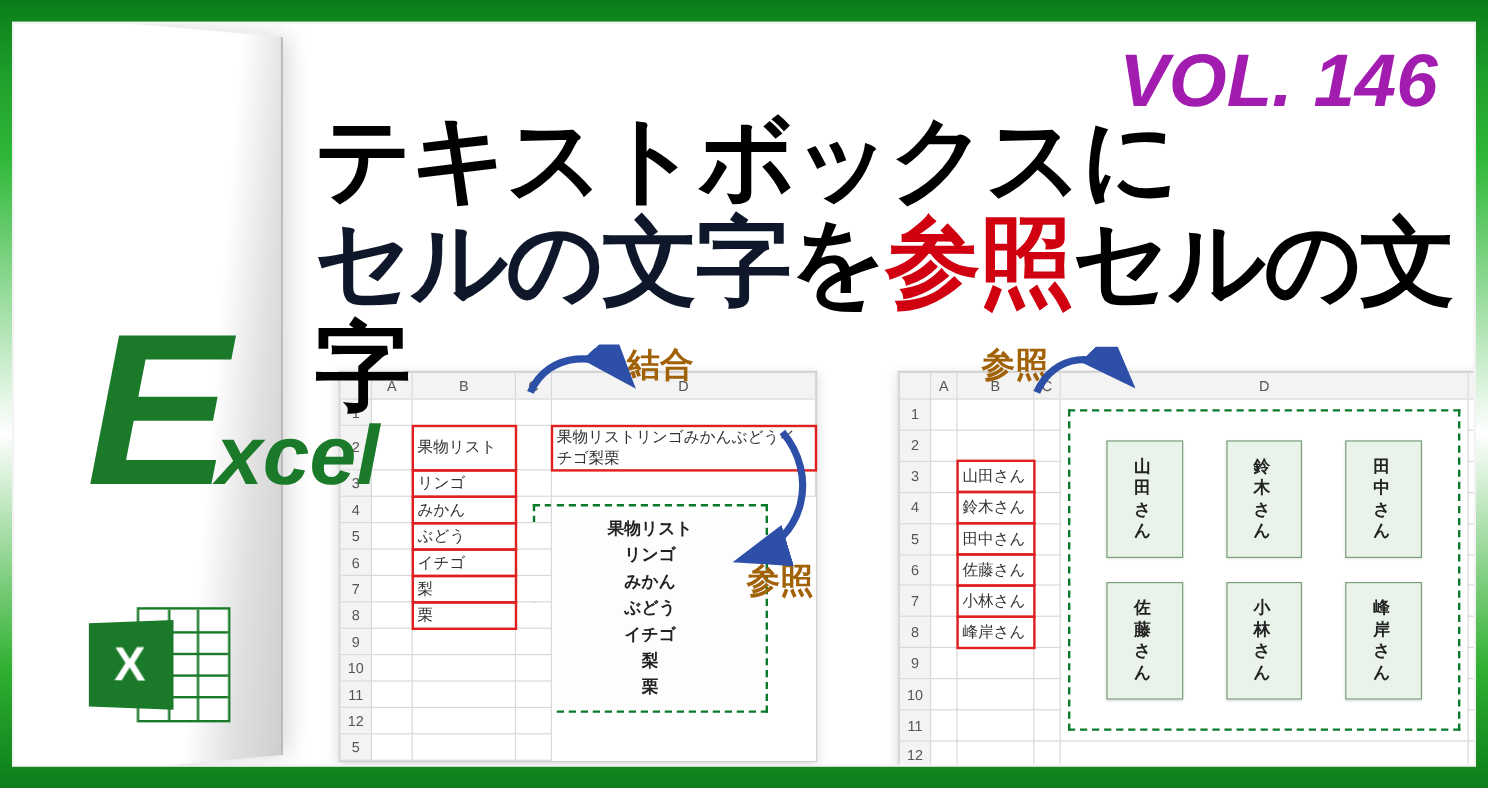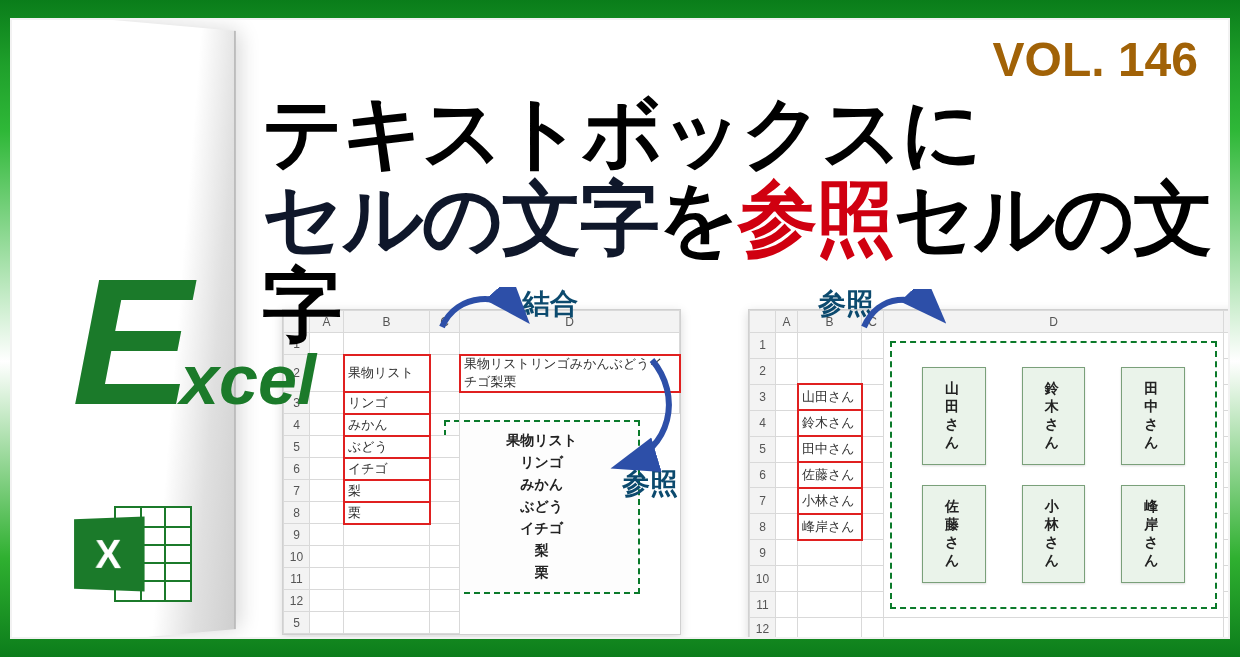--- a/index.html
+++ b/index.html
@@ -86,23 +86,24 @@
     justify-content: center;
     color: #fff;
     font-weight: bold;
     font-size: 40px;
     font-family: Arial, sans-serif;
   }
   .vol {
     position: absolute;
     right: 30px;
     top: 12px;
-    color: #a16207;
-    font-size: 48px;
-    font-weight: bold;
+    color: #a21caf;
+    font-size: 62px;
+    font-weight: bold;
+    font-style: italic;
     font-family: "Arial Black", sans-serif;
     z-index: 5;
   }
   .title {
     position: absolute;
     left: 250px;
     top: 70px;
     z-index: 5;
     font-weight: 900;
     font-size: 80px;
@@ -118,21 +119,21 @@
     position: absolute;
     left: 270px;
     top: 275px;
     display: flex;
     gap: 36px;
     z-index: 4;
   }
 
   .label-blue {
     position: absolute;
-    color: #0c4a6e;
+    color: #a16207;
     font-weight: bold;
     font-size: 28px;
     z-index: 6;
   }
 
   
   .sheet-box {
     background: #fff;
     border: 1px solid #d0d0d0;
     box-shadow: 0 3px 10px rgba(0,0,0,0.15);

